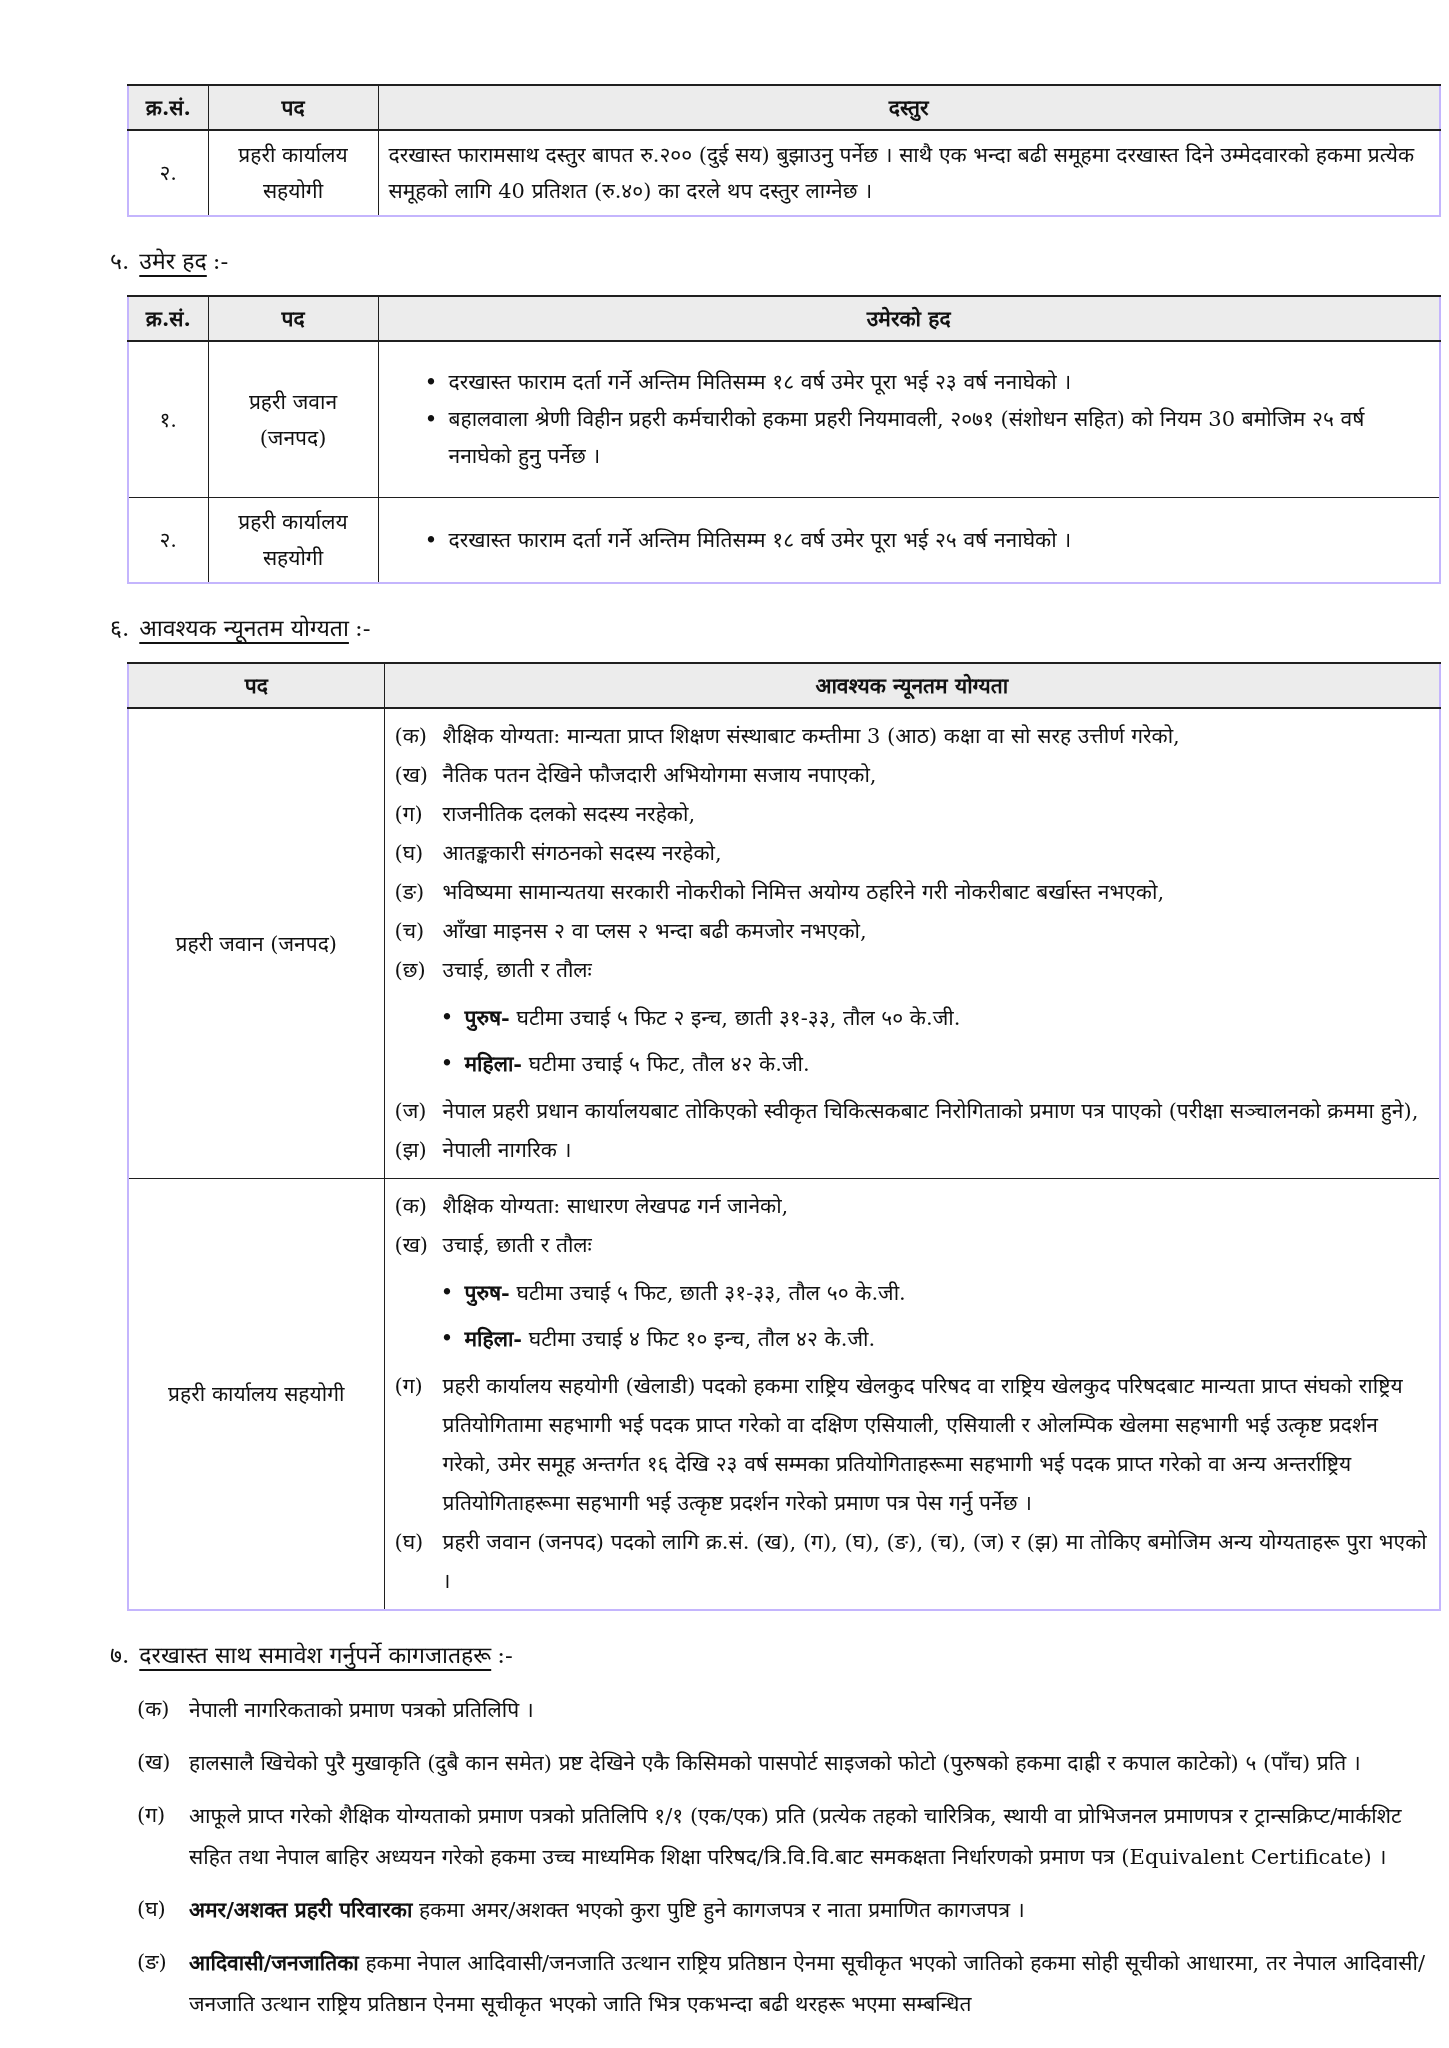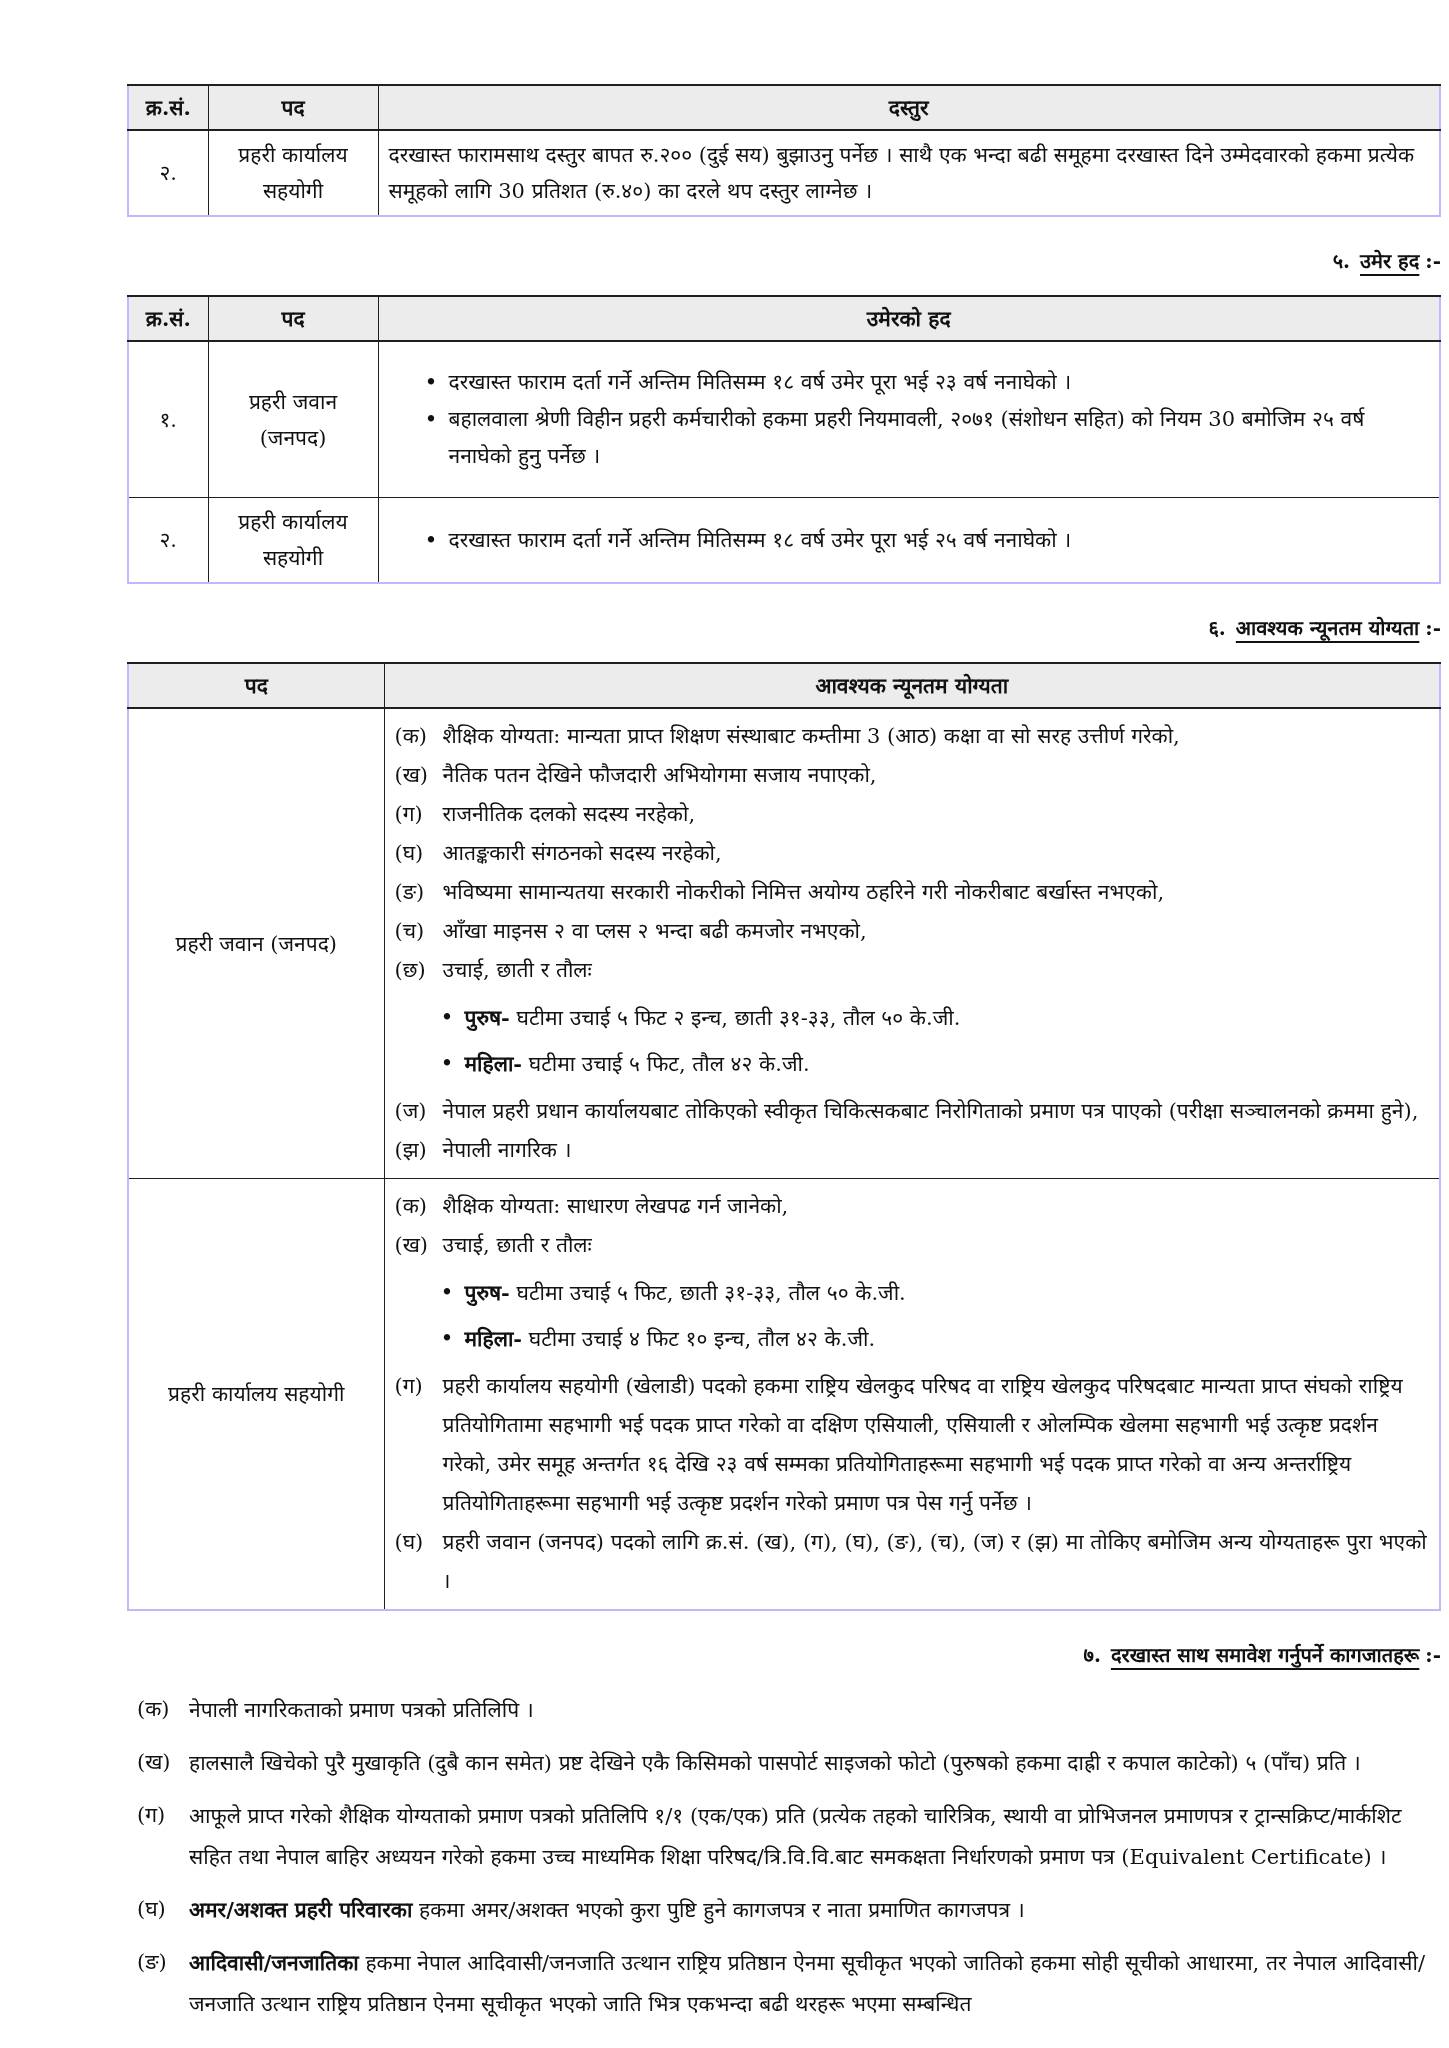--- a/index.html
+++ b/index.html
@@ -51,25 +51,24 @@
   .lettered { padding: 2px 0; }
   .lettered .li { display: flex; line-height: 39px; font-size: 21px; }
   .lettered .li .lbl { flex: 0 0 48px; }
   .lettered .li .txt { flex: 1; }
   ul.bullets.sub { margin: 5px 0 5px 26px; }
   ul.bullets.sub > li { line-height: 46px; }
   .b { font-weight: bold; }
 
   
   .sec-heading {
-    font-size: 20px;
-    font-weight: bold;
+    font-size: 23px;
+    font-weight: normal;
     margin: 28px 0 18px 0;
     line-height: 32px;
-    text-align: right;
   }
   .sec-heading .num { margin-right: 10px; }
   .sec-heading .u {
     text-decoration: underline;
     text-underline-offset: 6px;
     text-decoration-thickness: 2px;
   }
   .sec-heading .suffix { margin-left: 6px; }
 
   
@@ -95,21 +94,21 @@
       <tr>
         <th>क्र.सं.</th>
         <th>पद</th>
         <th>दस्तुर</th>
       </tr>
     </thead>
     <tbody>
       <tr>
         <td class="c">२.</td>
         <td class="c">प्रहरी कार्यालय सहयोगी</td>
-        <td>दरखास्त फारामसाथ दस्तुर बापत रु.२०० (दुई सय) बुझाउनु पर्नेछ । साथै एक भन्दा बढी समूहमा दरखास्त दिने उम्मेदवारको हकमा प्रत्येक समूहको लागि 30 प्रतिशत (रु.४०) का दरले थप दस्तुर लाग्नेछ ।</td>
+        <td>दरखास्त फारामसाथ दस्तुर बापत रु.२०० (दुई सय) बुझाउनु पर्नेछ । साथै एक भन्दा बढी समूहमा दरखास्त दिने उम्मेदवारको हकमा प्रत्येक समूहको लागि 40 प्रतिशत (रु.४०) का दरले थप दस्तुर लाग्नेछ ।</td>
       </tr>
     </tbody>
   </table>
 
   <div class="sec-heading">
     <span class="num">५.</span><span class="u">उमेर हद</span><span class="suffix">:-</span>
   </div>
 
   <table class="tbl">
     <colgroup>

